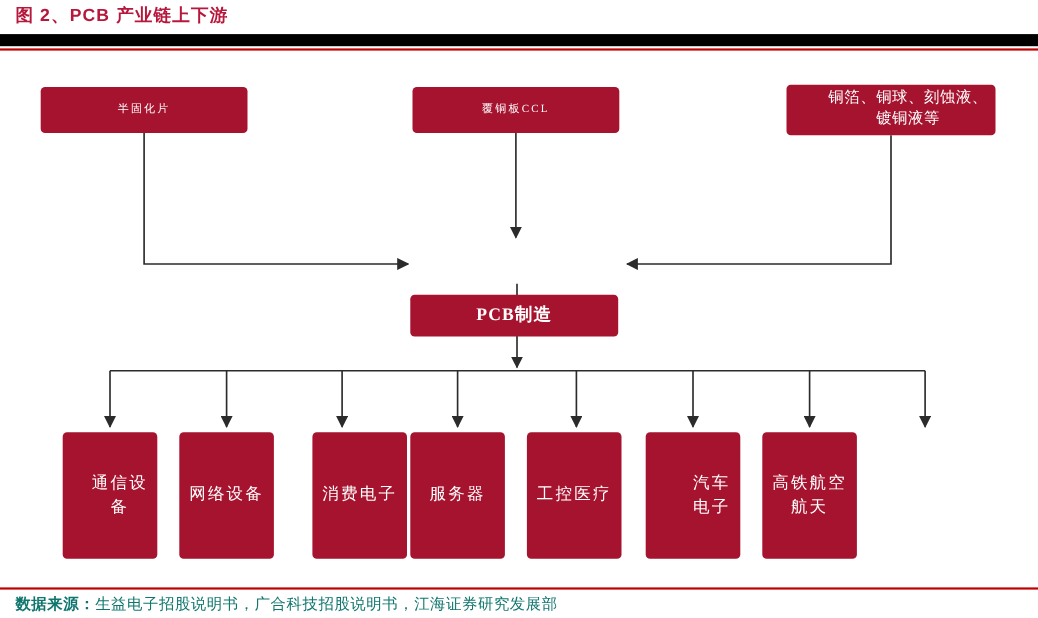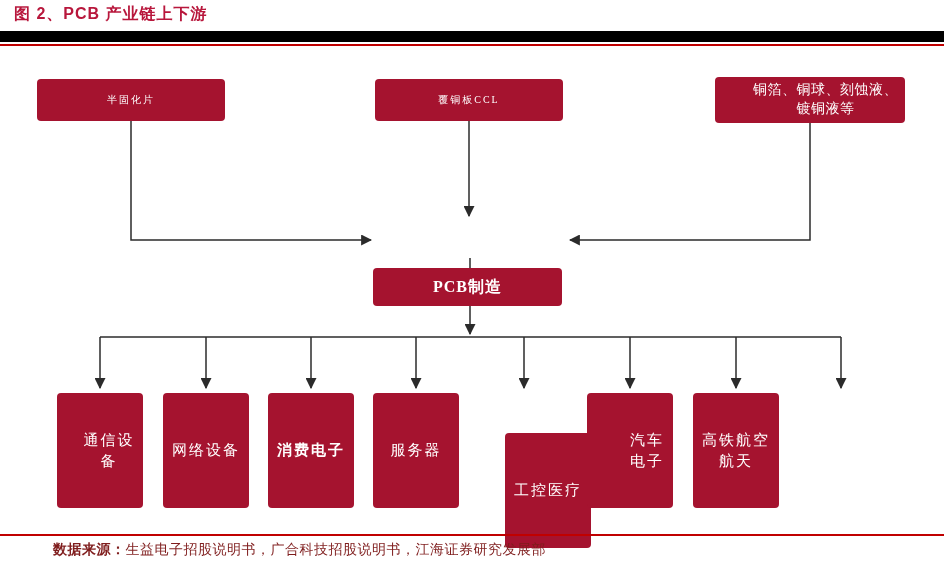--- a/index.html
+++ b/index.html
@@ -20,21 +20,21 @@
     letter-spacing:2px;white-space:pre-line;line-height:1.35;
     box-sizing:border-box;padding:2px 6px;
   }
   .node-top{top:79px;height:42px;width:188px;font-size:10px;}
   .node-top-wide{top:77px;height:46px;width:190px;font-size:14px;letter-spacing:0.5px;}
   .node-pcb{left:373px;top:220px;width:189px;height:38px;font-size:16px;font-weight:bold;letter-spacing:1px;margin-top:48px;}
   .node-bottom{top:393px;width:86px;height:115px;font-size:15px;}
   .connector-svg{position:absolute;left:0;top:0;width:944px;height:562px;pointer-events:none;}
   .rule-red-bottom{position:absolute;left:0;top:534px;width:944px;height:2px;background:#C00000;}
   .source-line{
-    position:absolute;left:14px;top:541px;font-size:14px;color:#7f1d1d;letter-spacing:0.5px;margin-left:39px;
+    position:absolute;left:14px;top:541px;font-size:14px;color:#0f766e;letter-spacing:0.5px;
   }
   .source-label{font-weight:bold;}
 </style>
 </head>
 <body>
 
 <div class="page">
 
   <div class="figure-title">图 2、PCB 产业链上下游</div>
   <div class="black-bar"></div>
@@ -65,23 +65,23 @@
 
   <div class="node node-top" style="left:37px;">半固化片</div>
   <div class="node node-top" style="left:375px;">覆铜板CCL</div>
   <div class="node node-top-wide" style="left:715px;padding-left:37px;">铜箔、铜球、刻蚀液、
 镀铜液等</div>
 
   <div class="node node-pcb">PCB制造</div>
 
   <div class="node node-bottom" style="left:57px;padding-left:24px;">通信设备</div>
   <div class="node node-bottom" style="left:163px;">网络设备</div>
-  <div class="node node-bottom" style="left:268px;font-weight:bold;">消费电子</div>
+  <div class="node node-bottom" style="left:284px;">消费电子</div>
   <div class="node node-bottom" style="left:373px;text-align:center;">服务器</div>
-  <div class="node node-bottom" style="left:505px;margin-top:40px;">工控医疗</div>
+  <div class="node node-bottom" style="left:479px;">工控医疗</div>
   <div class="node node-bottom" style="left:587px;padding-left:40px;">汽车电子</div>
   <div class="node node-bottom" style="left:693px;">高铁航空
 航天</div>
 
   <div class="rule-red-bottom"></div>
   <div class="source-line"><span class="source-label">数据来源：</span><span>生益电子招股说明书，广合科技招股说明书，江海证券研究发展部</span></div>
 
 </div>
 
 </body></html>

